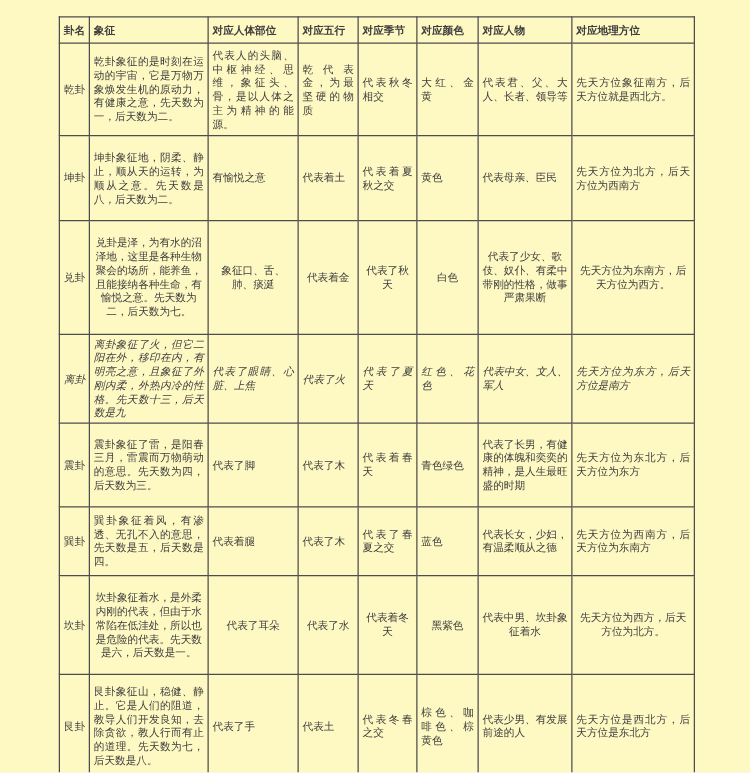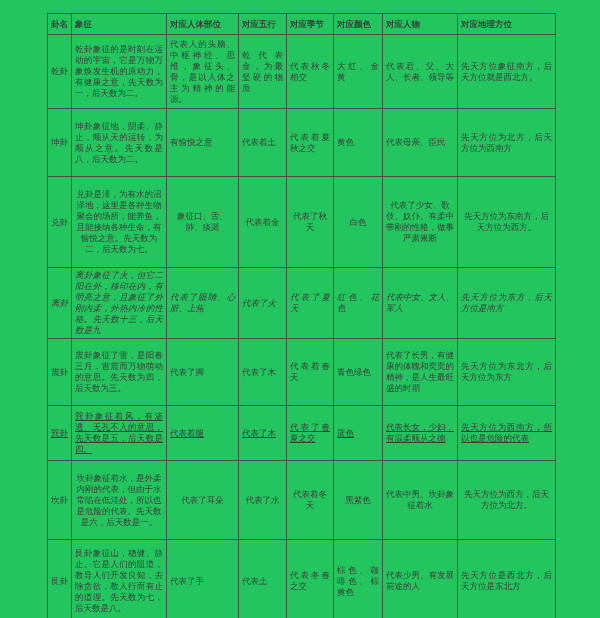--- a/index.html
+++ b/index.html
@@ -7,21 +7,21 @@
     padding: 0;
     width: 600px;
     height: 618px;
     background: #f7f6f4;
     font-family: "Liberation Sans", sans-serif;
   }
   .page {
     position: relative;
     width: 600px;
     height: 618px;
-    background: #22c55e;
+    background: #fef9c3;
     overflow: hidden;
   }
   table.bagua {
     position: absolute;
     left: 47px;
     top: 13px;
     width: 508px;
     border-collapse: collapse;
     table-layout: fixed;
   }
@@ -52,21 +52,21 @@
   .col-season    { width: 47px; }
   .col-color     { width: 49px; }
   .col-people    { width: 75px; }
   .col-direction { width: 98px; }
   
   tbody tr:nth-child(1) td { height: 71px; }
   tbody tr:nth-child(2) td { height: 65px; }
   tbody tr:nth-child(3) td { height: 88px; text-align: center; }
   tbody tr:nth-child(4) td { height: 68px; font-style: italic; }
   tbody tr:nth-child(5) td { height: 64px; }
-  tbody tr:nth-child(6) td { height: 52px; text-decoration: underline; }
+  tbody tr:nth-child(6) td { height: 52px; }
   tbody tr:nth-child(7) td { height: 76px; text-align: center; }
   tbody tr:nth-child(8) td { height: 80px; }
 </style>
 </head>
 <body>
 
 <div class="page">
   <table class="bagua">
     <colgroup>
       <col class="col-name">
@@ -142,21 +142,21 @@
           <td class="c-direction">先天方位为东北方，后天方位为东方</td>
         </tr>
         <tr>
           <td class="c-name">巽卦</td>
           <td class="c-symbol">巽卦象征着风，有渗透、无孔不入的意思，先天数是五，后天数是四。</td>
           <td class="c-body">代表着腿</td>
           <td class="c-element">代表了木</td>
           <td class="c-season">代表了春夏之交</td>
           <td class="c-color">蓝色</td>
           <td class="c-people">代表长女，少妇，有温柔顺从之德</td>
-          <td class="c-direction">先天方位为西南方，所以也是危险的代表</td>
+          <td class="c-direction">先天方位为西南方，后天方位为东南方</td>
         </tr>
         <tr>
           <td class="c-name">坎卦</td>
           <td class="c-symbol">坎卦象征着水，是外柔内刚的代表，但由于水常陷在低洼处，所以也是危险的代表。先天数是六，后天数是一。</td>
           <td class="c-body">代表了耳朵</td>
           <td class="c-element">代表了水</td>
           <td class="c-season">代表着冬天</td>
           <td class="c-color">黑紫色</td>
           <td class="c-people">代表中男、坎卦象征着水</td>
           <td class="c-direction">先天方位为西方，后天方位为北方。</td>

